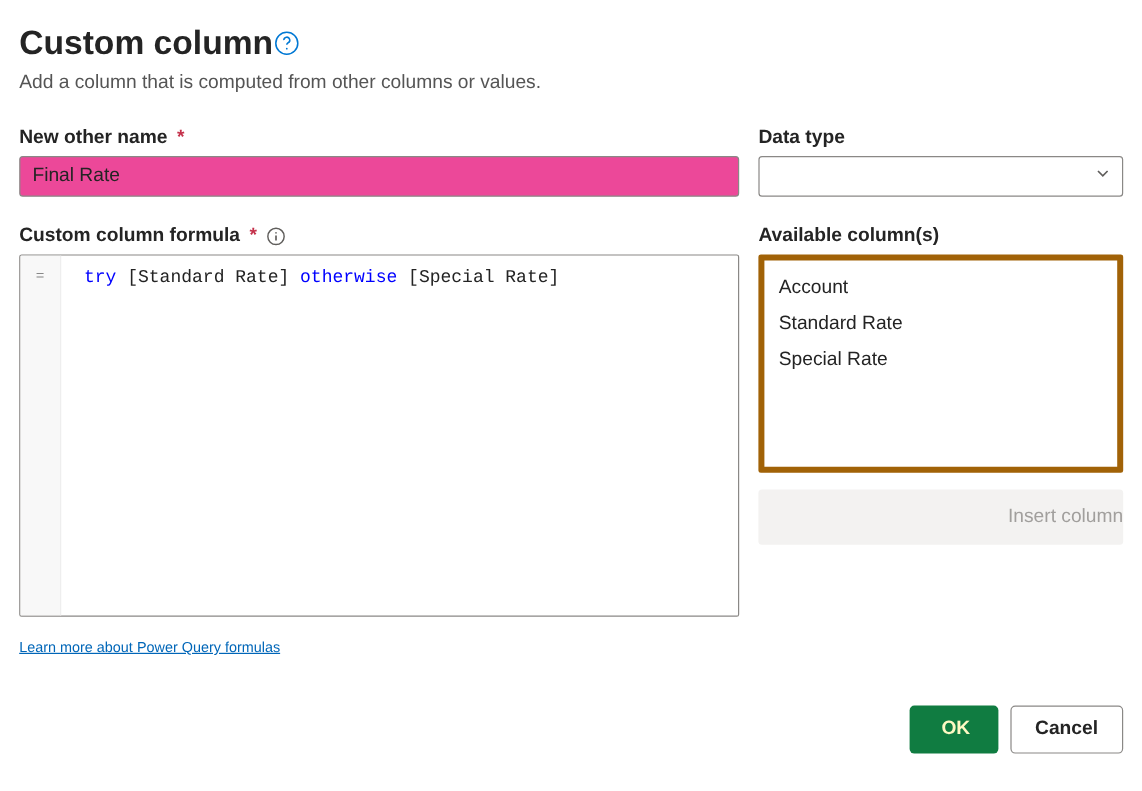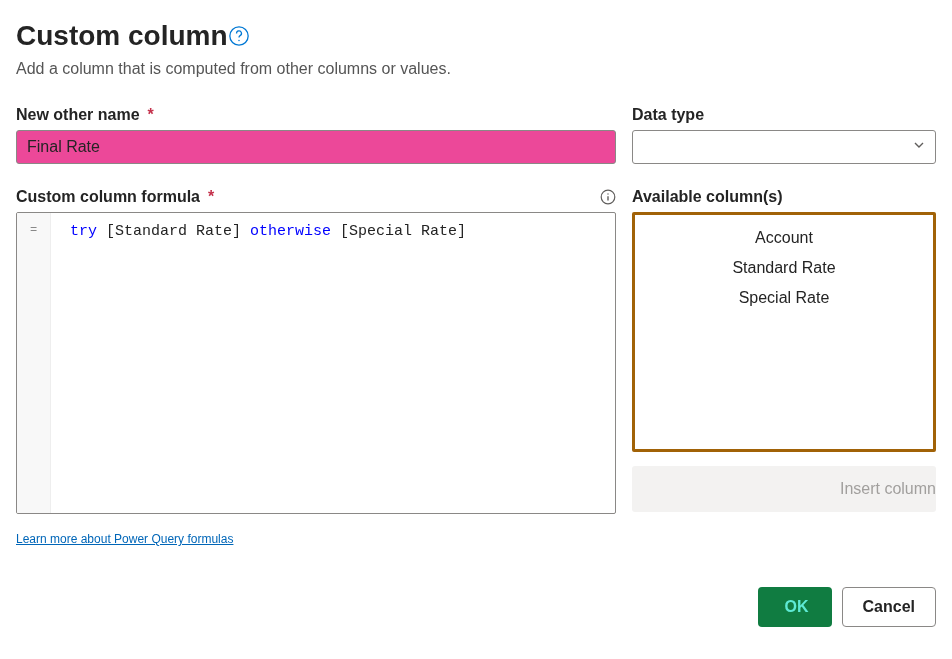--- a/index.html
+++ b/index.html
@@ -100,21 +100,20 @@
       top: 50%;
       transform: translateY(-50%);
       pointer-events: none;
       color: #605e5c;
     }
     .formula-label-row {
       display: flex;
       align-items: center;
       gap: 8px;
       margin-bottom: 6px;
-      justify-content: space-between;
     }
     .info-icon {
       width: 16px;
       height: 16px;
       display: inline-flex;
       align-items: center;
       justify-content: center;
       color: #605e5c;
     }
     .formula-box {
@@ -144,27 +143,26 @@
       white-space: pre;
       font-family: 'Consolas', 'Courier New', monospace;
     }
     .kw {
       color: #0000ff;
     }
     .plain {
       color: #242424;
     }
     .columns-list {
-      border: 3px solid #a16207;
+      border: 5px solid #a16207;
       border-radius: 2px;
-      height: 240px;
+      height: 182px;
       padding: 8px 0;
       margin-bottom: 14px;
       overflow-y: auto;
-      text-align: center;
     }
     .column-item {
       padding: 6px 12px;
       font-size: 16px;
       color: #242424;
       cursor: pointer;
     }
     .insert-btn {
       width: 100%;
       height: 46px;
@@ -196,21 +194,21 @@
       height: 40px;
       padding: 0 20px;
       font-size: 16px;
       font-family: inherit;
       border-radius: 4px;
       cursor: pointer;
       font-weight: 600;
     }
     .btn-primary {
       background: #107c41;
-      color: #5eead4;
+      color: #fef9c3;
       border: none;
       padding-left: 24px;
     }
     .btn-secondary {
       background: #fff;
       color: #242424;
       border: 1px solid #8a8886;
     }
   </style>
 </head>

